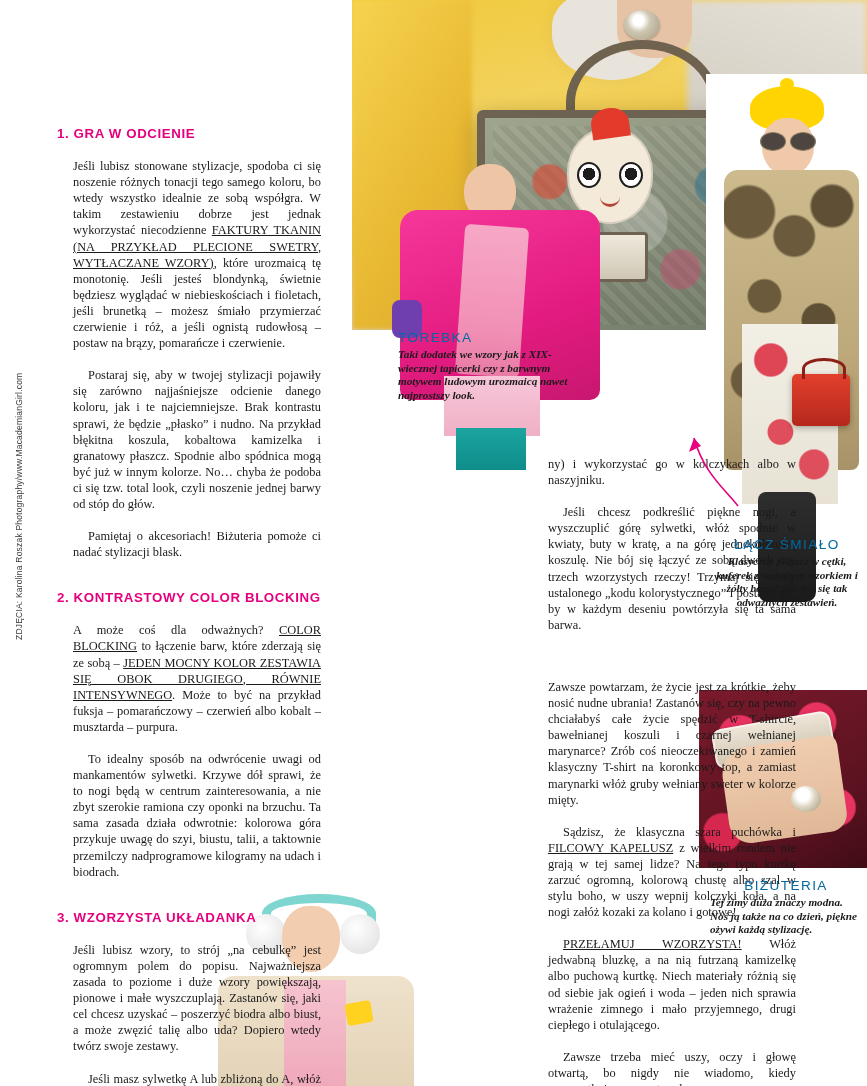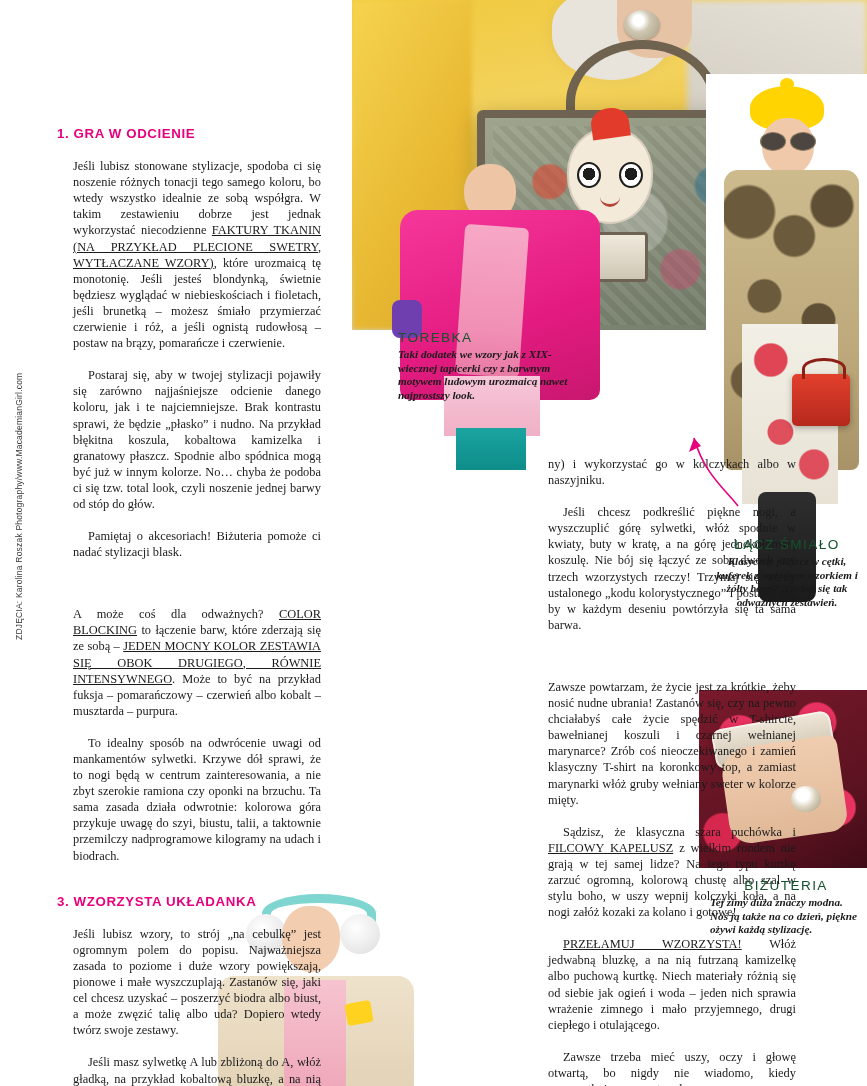--- a/index.html
+++ b/index.html
@@ -350,21 +350,21 @@
     position:absolute; left: 92px; top: 96px; width: 30px; height: 26px;
     border-radius: 50%;
     background: radial-gradient(circle at 40% 35%, #ffffff 0 25%, #ddd4c0 50%, #9f957c);
   }
 
   
   .cap-title {
     font-family: "Liberation Sans", sans-serif;
     font-size: 13.6px;
     letter-spacing: 1.4px;
-    color: #14532d;
+    color: #0369a1;
     margin: 0 0 3px 0;
   }
   .cap-body {
     font-family: "Liberation Serif", serif;
     font-style: italic;
     font-weight: bold;
     font-size: 11.2px;
     line-height: 13.6px;
     color: #1a1a1a;
     margin: 0;
@@ -480,20 +480,24 @@
     </h2>
 
     <p class="body">Jeśli lubisz stonowane stylizacje, spodoba ci się noszenie różnych tonacji tego samego koloru, bo wtedy wszystko idealnie ze sobą współgra. W takim zestawieniu dobrze jest jednak wykorzystać niecodzienne <span class="u">FAKTURY TKANIN (NA PRZYKŁAD PLECIONE SWETRY, WYTŁACZANE WZORY)</span>, które urozmaicą tę monotonię. Jeśli jesteś blondynką, świetnie będziesz wyglądać w niebieskościach i fioletach, jeśli brunetką – możesz śmiało przymierzać czerwienie i róż, a jeśli ognistą rudowłosą – postaw na brązy, pomarańcze i czerwienie.</p>
 
     <p class="body">Postaraj się, aby w twojej stylizacji pojawiły się zarówno najjaśniejsze odcienie danego koloru, jak i te najciemniejsze. Brak kontrastu sprawi, że będzie „płasko” i nudno. Na przykład błękitna koszula, kobaltowa kamizelka i granatowy płaszcz. Spodnie albo spódnica mogą być już w innym kolorze. No… chyba że podoba ci się tzw. total look, czyli noszenie jednej barwy od stóp do głów.</p>
 
     <p class="body">Pamiętaj o akcesoriach! Biżuteria pomoże ci nadać stylizacji blask.</p>
 
     <div class="gap"></div>
 
+    <h2 class="sec-head">
+      <span class="num">2.</span>
+      <span>KONTRASTOWY COLOR BLOCKING</span>
+    </h2>
 
     <p class="body">A może coś dla odważnych? <span class="u">COLOR BLOCKING</span> to łączenie barw, które zderzają się ze sobą – <span class="u">JEDEN MOCNY KOLOR ZESTAWIA SIĘ OBOK DRUGIEGO, RÓWNIE INTENSYWNEGO</span>. Może to być na przykład fuksja – pomarańczowy – czerwień albo kobalt – musztarda – purpura.</p>
 
     <p class="body">To idealny sposób na odwrócenie uwagi od mankamentów sylwetki. Krzywe dół sprawi, że to nogi będą w centrum zainteresowania, a nie zbyt szerokie ramiona czy oponki na brzuchu. Ta sama zasada działa odwrotnie: kolorowa góra przykuje uwagę do szyi, biustu, talii, a taktownie przemilczy nadprogramowe kilogramy na udach i biodrach.</p>
 
     <div class="gap"></div>
 
     <h2 class="sec-head">
       <span class="num">3.</span>
       <span>WZORZYSTA UKŁADANKA</span>

